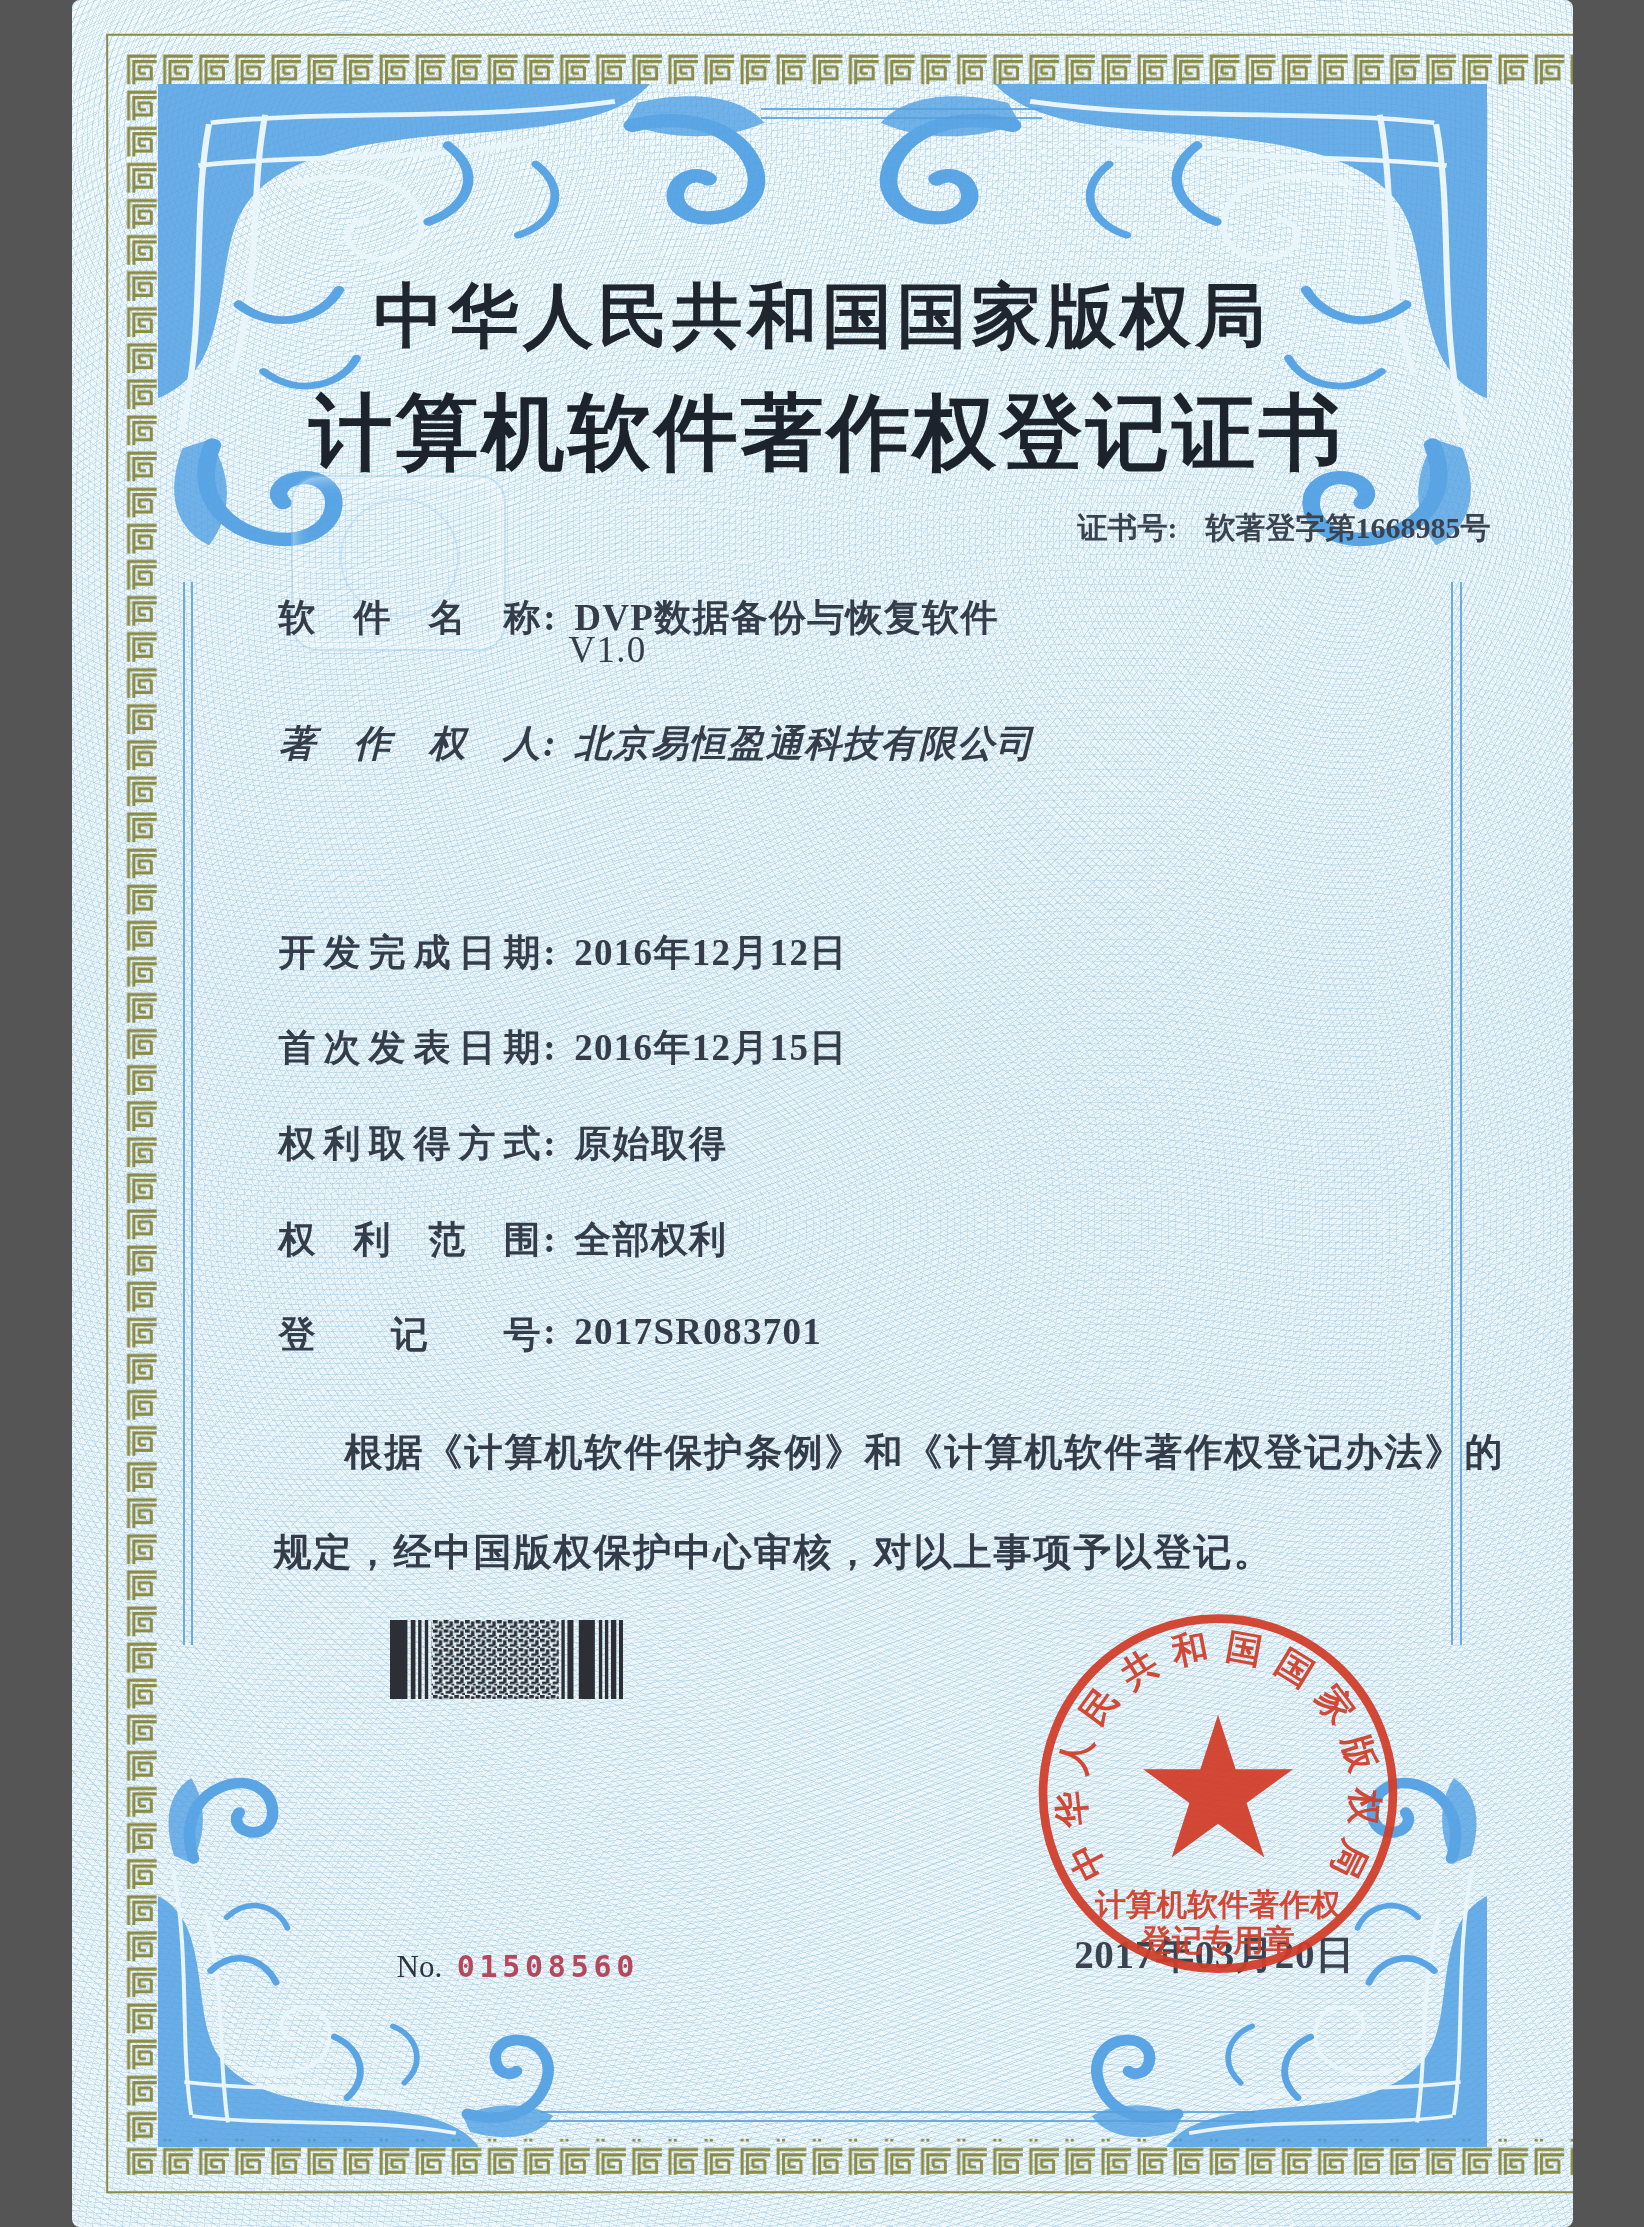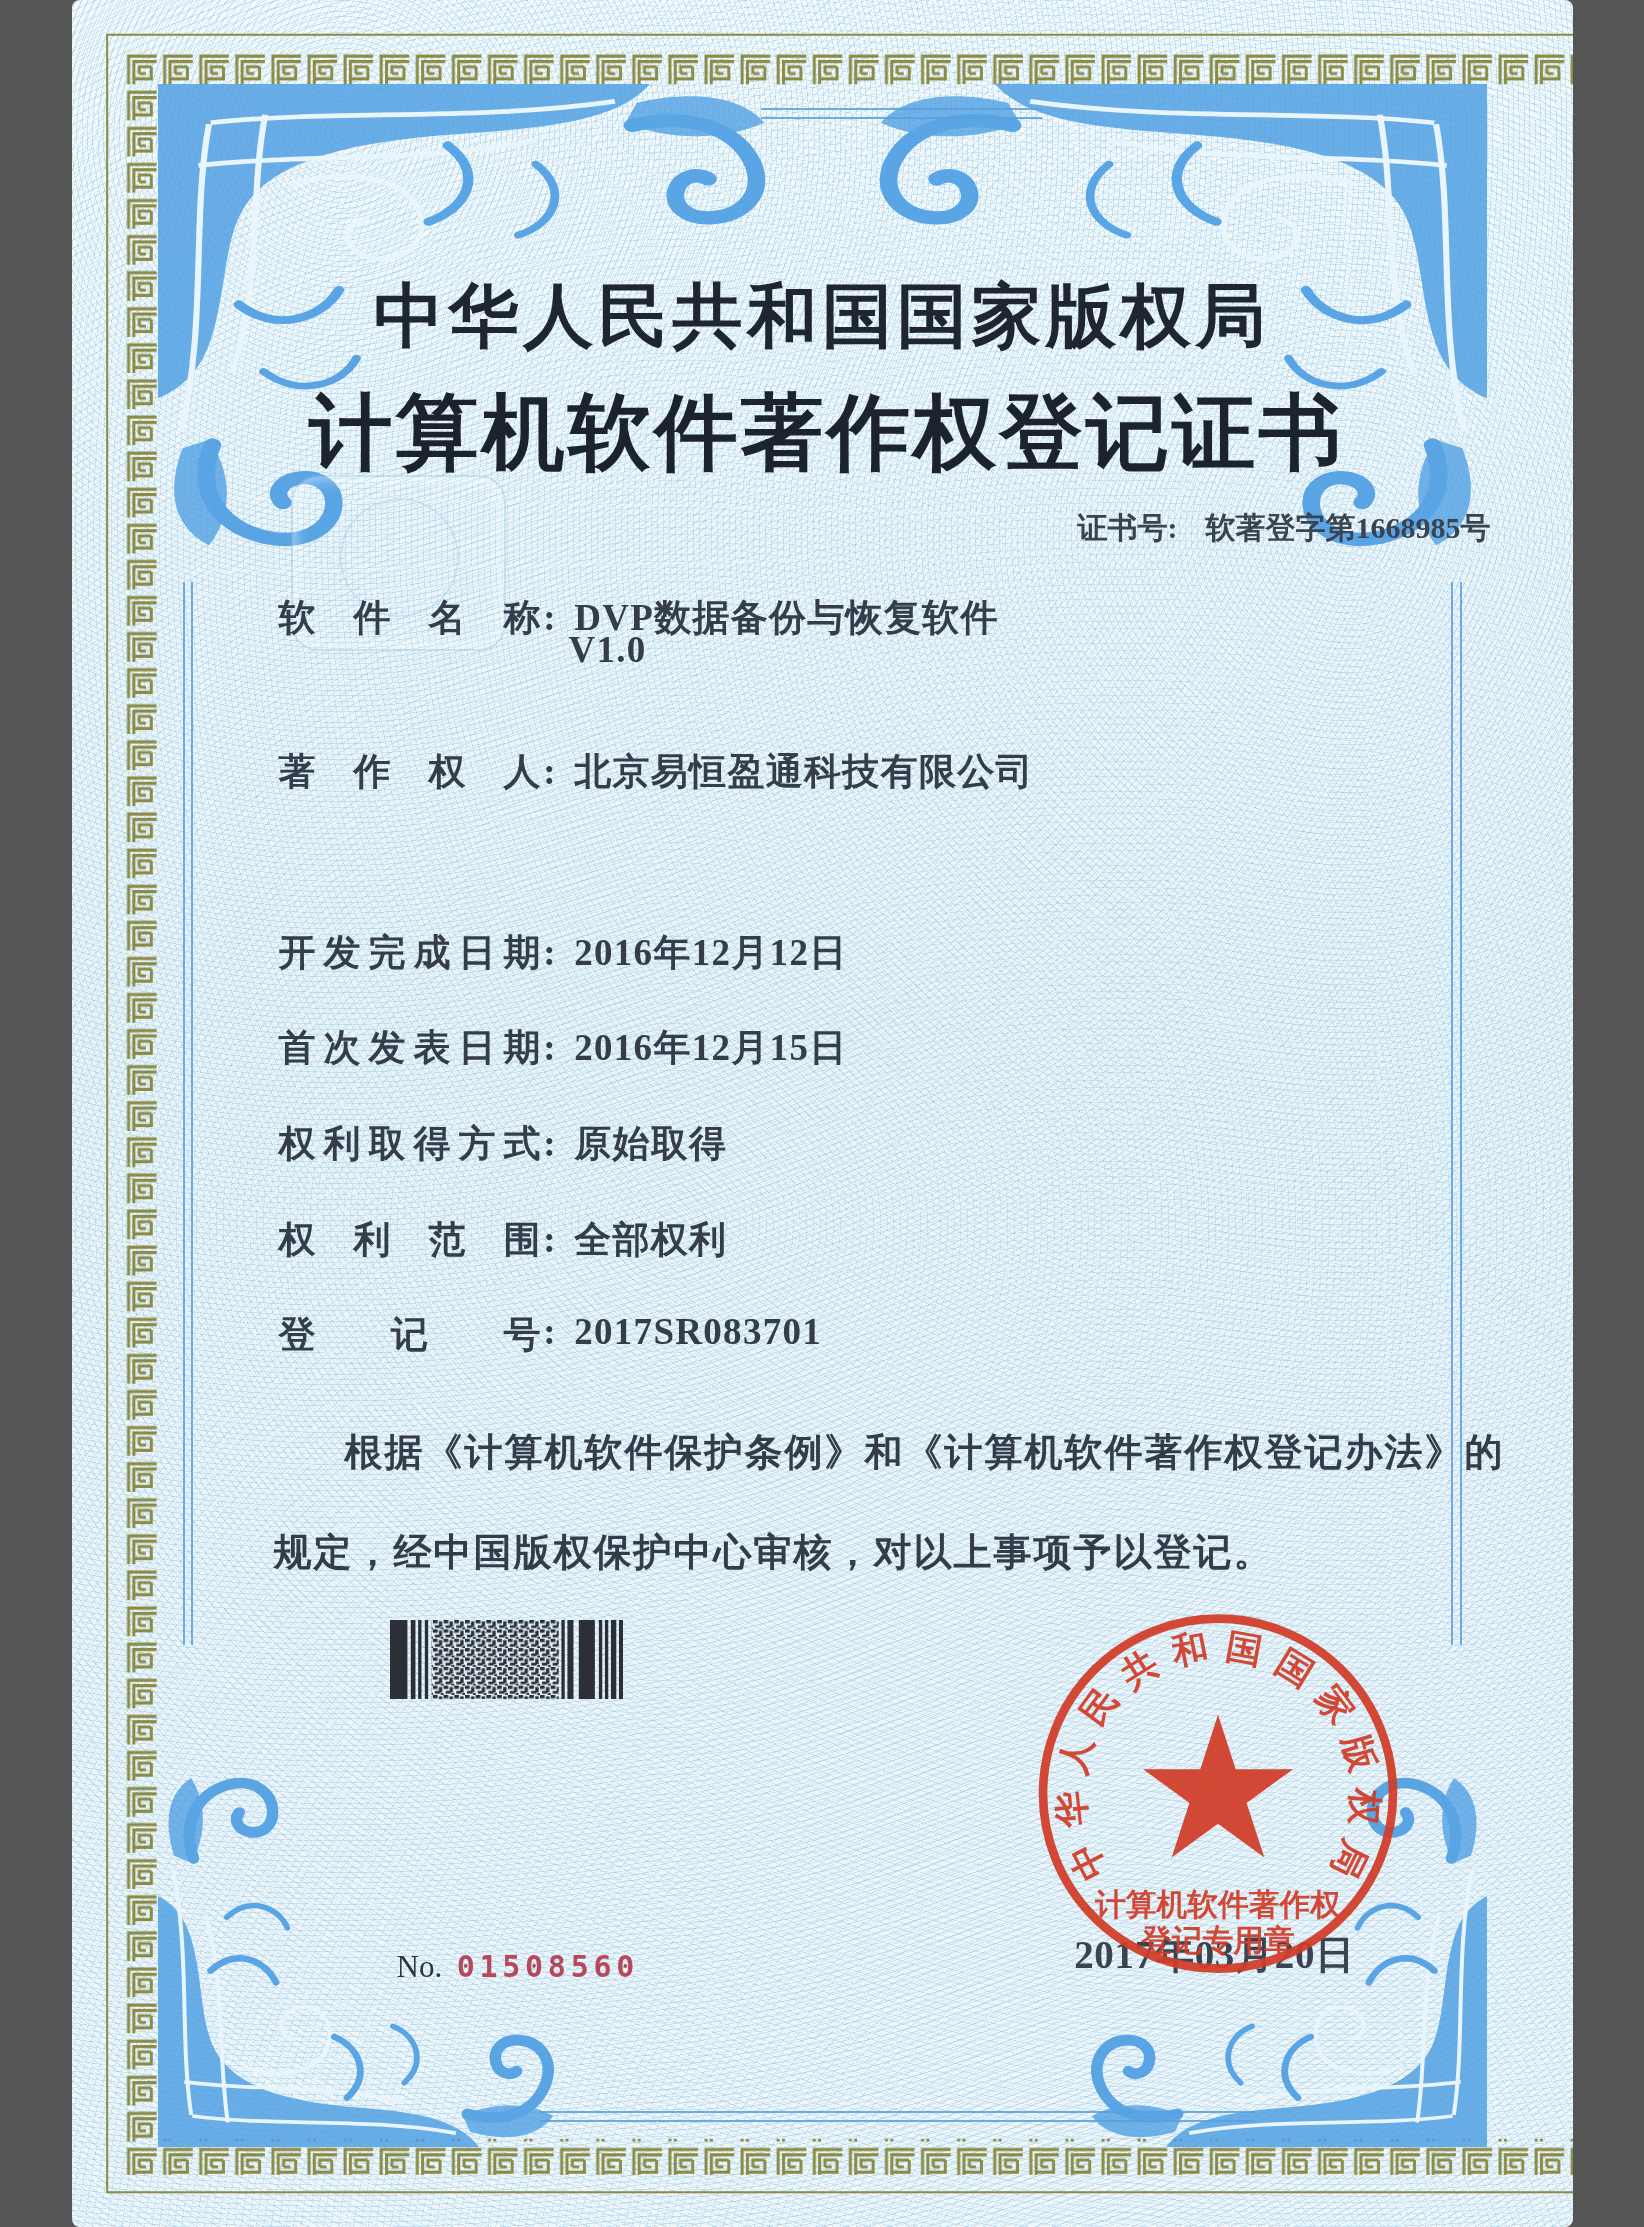--- a/index.html
+++ b/index.html
@@ -59,23 +59,23 @@
     position:absolute;left:1006px;top:508px;
     font-size:30px;font-weight:700;color:#3a4350;white-space:nowrap;
   }
   .cert-no .gap{display:inline-block;width:28px;}
   .field{
     position:absolute;left:207px;font-size:37px;font-weight:700;color:#353d4b;white-space:nowrap;
   }
   .field .flabel{display:inline-block;width:262px;text-align:justify;text-align-last:justify;vertical-align:top;}
   .field .colon{display:inline-block;margin-left:2.7px;}
   .field .fvalue{display:inline-block;margin-left:18.7px;letter-spacing:1.3px;}
-  .r1{top:570px;margin-top:23px;} .r2{top:747px;} .r3{top:928px;} .r4{top:1023px;}
+  .r1{top:570px;margin-top:23px;} .r2{top:719px;font-style:italic;} .r3{top:928px;} .r4{top:1023px;}
   .r5{top:1119px;} .r6{top:1215px;} .r7{top:1310px;}
-  .v2line{position:absolute;left:497px;top:628px;font-size:37px;font-weight:700;color:#353d4b;letter-spacing:1.3px;}
+  .v2line{position:absolute;left:497px;top:628px;font-size:37px;font-weight:400;color:#353d4b;letter-spacing:1.3px;}
   .body-line{position:absolute;font-size:38px;font-weight:700;color:#343c4a;letter-spacing:2px;white-space:nowrap;}
   .bl1{left:273px;top:1427px;}
   .bl2{left:202px;top:1527px;}
   .barcode{position:absolute;left:318px;top:1620px;width:233px;height:79px;}
   .serial{position:absolute;left:281px;top:1949px;font-size:31px;color:#2e3540;white-space:nowrap;margin-left:44px;}
   .serial .num{
     font-family:"DejaVu Sans Mono","Liberation Mono",monospace;
     color:#b5495b;letter-spacing:4.7px;margin-left:14.7px;font-weight:700;font-size:30px;
   }
   .issue-date{

